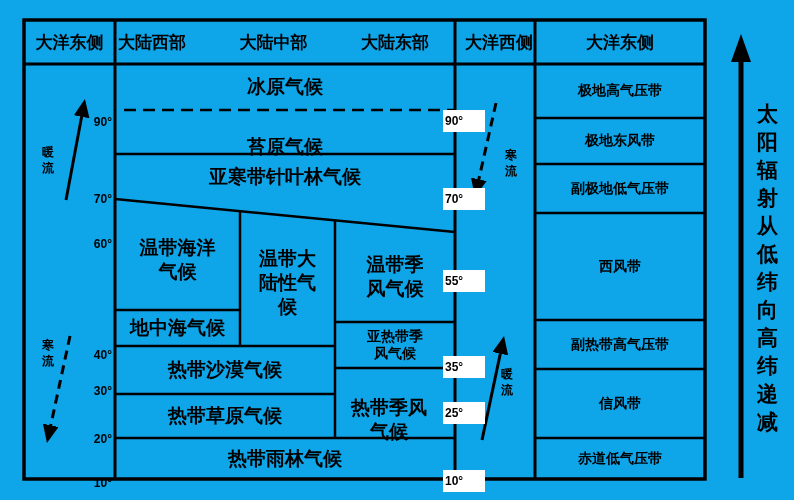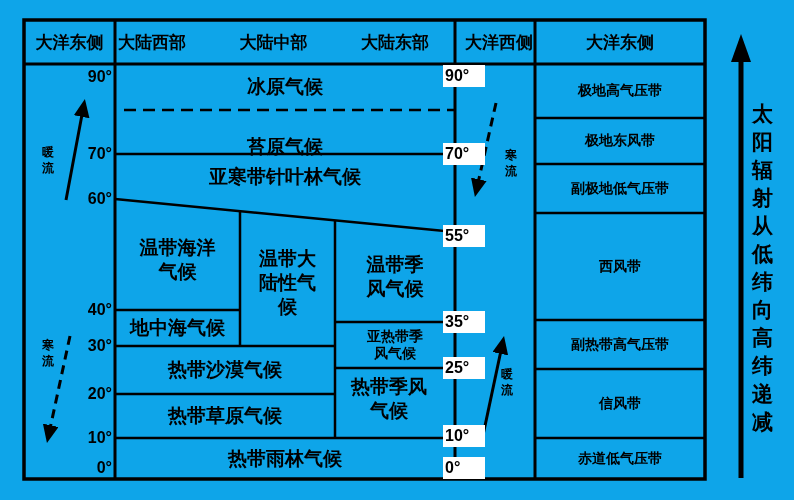--- a/index.html
+++ b/index.html
@@ -4,30 +4,30 @@
 <style>
   * { margin:0; padding:0; box-sizing:border-box; }
   html,body { background:#ffffff; }
   body { font-family:"Liberation Sans","DejaVu Sans",sans-serif; font-weight:bold; color:#000; }
   .stage { position:relative; width:794px; height:500px; background:#0ea5e9; overflow:hidden; }
   .lines { position:absolute; left:0; top:0; z-index:1; }
   .lbl { position:absolute; z-index:2; display:flex; align-items:center; justify-content:center;
          text-align:center; color:#000; line-height:1.25; }
   .hdr  { font-size:17px; }
   .hdr-cont { justify-content:space-between; padding:0 26px 0 3px; }
-  .lat  { font-size:16px; }
+  .lat  { font-size:12px;margin-top:45px; }
   .lat-left  { justify-content:flex-end; text-align:right; }
   .lat-right { justify-content:flex-start; text-align:left; background:#fff; padding:0 2px; }
   .zone { font-size:19px; }
   .zone .wrap { display:inline-block; }
   .band { font-size:14px;border-radius:13px; }
   .vtext { font-size:12px; line-height:1.35; }
   .vtext span { display:inline-block; width:1.1em; }
   .vnote { font-size:21px; line-height:28px; }
-  .vnote span { display:inline-block; width:26px; text-align:left; }
+  .vnote span { display:inline-block; width:26px; text-align:right; }
 </style>
 </head>
 <body>
 
 <div class="stage">
 
   <svg class="lines" width="794" height="500" viewBox="0 0 794 500">
     <defs>
       <marker id="arw" markerUnits="userSpaceOnUse" markerWidth="18" markerHeight="16" refX="13" refY="8" orient="auto">
         <path d="M0,0 L18,8 L0,16 Z" fill="#000"></path>
@@ -115,21 +115,21 @@
     </div>
   <div class="lbl zone" style="left:115px;top:310px;width:125px;height:36px">
     <span class="wrap">地中海气候</span>
     </div>
   <div class="lbl zone" style="left:335px;top:322px;width:120px;height:46px;font-size:14px">
     <span class="wrap" style="width:60px">亚热带季风气候</span>
     </div>
   <div class="lbl zone" style="left:115px;top:346px;width:220px;height:48px">
     <span class="wrap">热带沙漠气候</span>
     </div>
-  <div class="lbl zone" style="left:335px;top:364px;width:108px;height:70px">
+  <div class="lbl zone" style="left:335px;top:385px;width:108px;height:70px">
     <span class="wrap" style="width:80px">热带季风气候</span>
     </div>
   <div class="lbl zone" style="left:115px;top:394px;width:220px;height:44px">
     <span class="wrap">热带草原气候</span>
     </div>
   <div class="lbl zone" style="left:115px;top:438px;width:340px;height:41px">
     <span class="wrap">热带雨林气候</span>
     </div>
 
   <div class="lbl band" style="left:535px;top:64px;width:170px;height:54px">极地高气压带</div>

